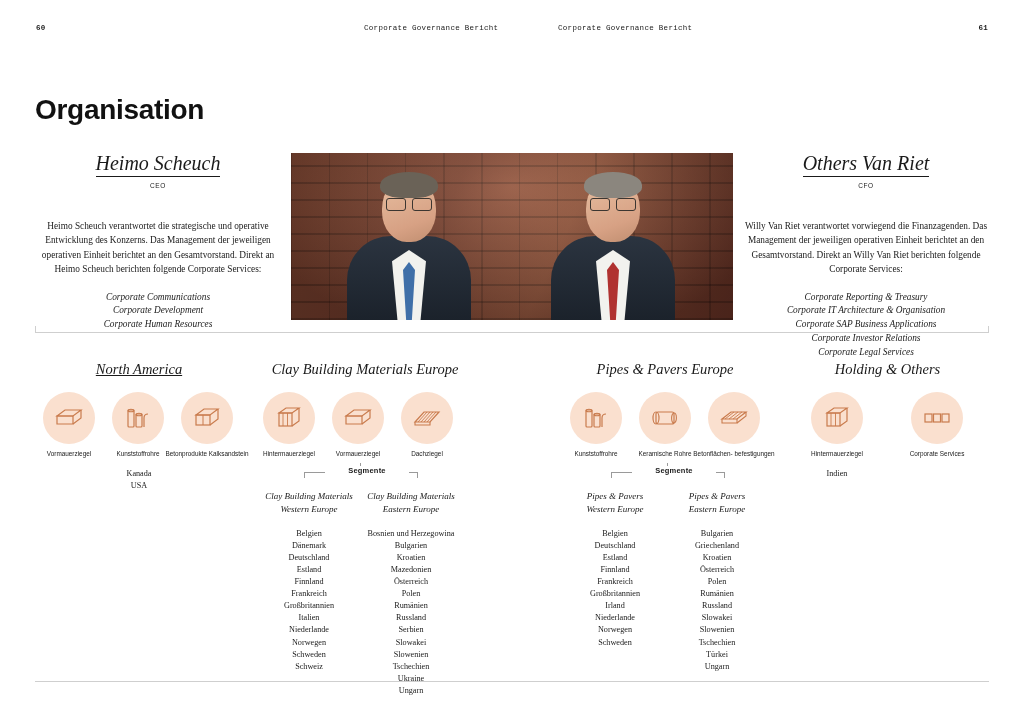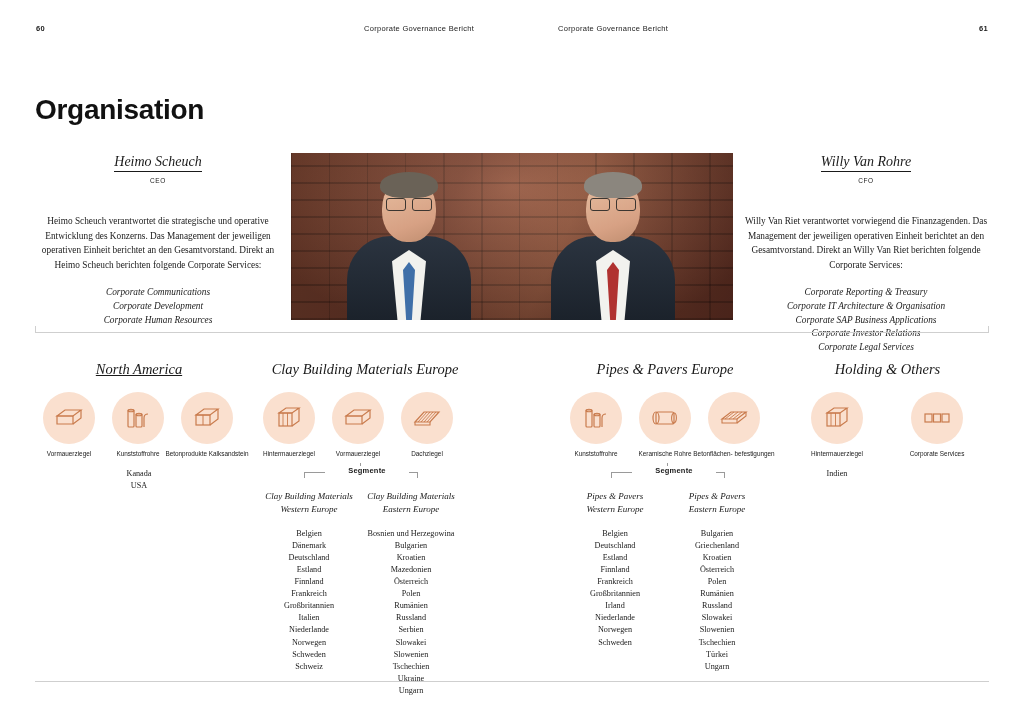--- a/index.html
+++ b/index.html
@@ -19,21 +19,21 @@
     position: absolute;
     left: 0; top: 0;
     width: 1024px;
     height: 723px;
   }
 
   
   .runhead {
     position: absolute;
     top: 24px;
-    font-family: Liberation Sans, sans-serif;
+    font-family: Liberation Mono, monospace;
     font-size: 7.5px;
     letter-spacing: 0.3px;
     color: #1a1a1a;
     text-align: center;
   }
   .runhead.pg-left  { left: 36px; font-weight: bold; }
   .runhead.pg-right { right: 36px; font-weight: bold; }
   .runhead.ct-left  { left: 364px; }
   .runhead.ct-right { left: 558px; }
 
@@ -54,21 +54,21 @@
     position: absolute;
     top: 152px;
     width: 246px;
     text-align: center;
   }
   .exec.left  { left: 35px; }
   .exec.right { left: 743px; }
   .exec-name {
     font-family: "Liberation Serif", serif;
     font-style: italic;
-    font-size: 14px;
+    font-size: 20px;
     border-bottom: 1px solid #1a1a1a;
     display: inline-block;
     padding-bottom: 2px;
     line-height: 1.1;
   }
   .exec-role {
     font-family: "Liberation Sans", sans-serif;
     font-size: 6.5px;
     letter-spacing: 0.6px;
     margin-top: 5px;
@@ -349,21 +349,21 @@
       <div class="shirt"></div>
       <div class="tie red"></div>
       <div class="head"></div>
       <div class="hair grey"></div>
       <div class="glasses"></div>
     </div>
   </div>
 
   <div class="exec right">
     <div>
-      <span class="exec-name">Willy Van Rohre</span>
+      <span class="exec-name">Others Van Riet</span>
     </div>
     <div class="exec-role">CFO</div>
     <div class="exec-desc">Willy Van Riet verantwortet vorwiegend die Finanzagenden. Das Management der jeweiligen operativen Einheit berichtet an den Gesamtvorstand. Direkt an Willy Van Riet berichten folgende Corporate Services:</div>
     <div class="exec-services">
       <div>Corporate Reporting &amp; Treasury</div>
       <div>Corporate IT Architecture &amp; Organisation</div>
       <div>Corporate SAP Business Applications</div>
       <div>Corporate Investor Relations</div>
       <div>Corporate Legal Services</div>
     </div>

